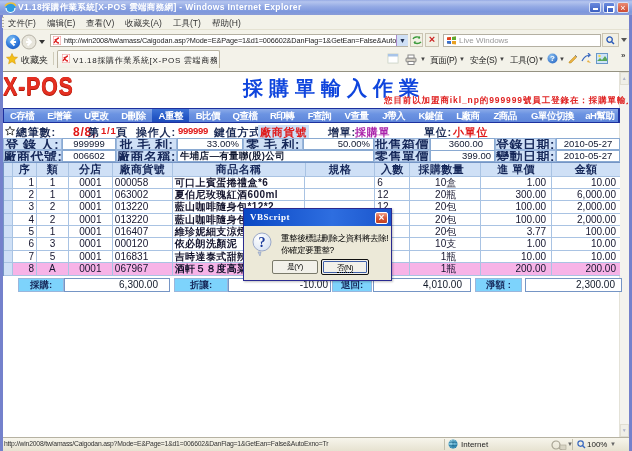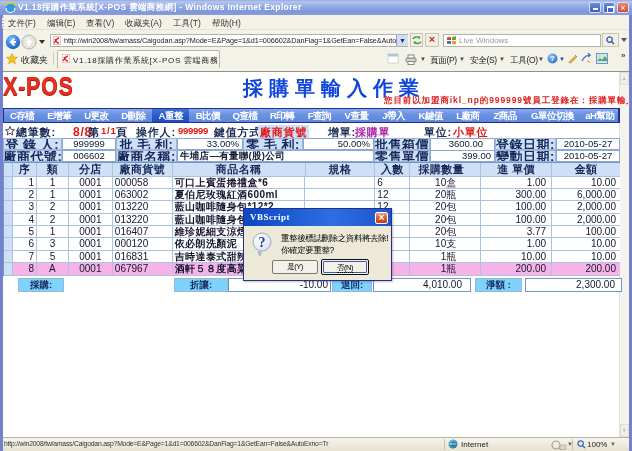--- a/index.html
+++ b/index.html
@@ -252,20 +252,21 @@
         <div class="tc c5">酒軒５８度高粱酒</div>
         <div class="tc c6"></div>
         <div class="tc c7">6</div>
         <div class="tc c8">1瓶</div>
         <div class="tc c9">200.00</div>
         <div class="tc ca">200.00</div>
       </div>
  </div>
 
  <div class="abs tlab" style="left:18px;width:46px">採購:</div>
+ <div class="abs tval" style="left:64px;width:106px;padding-right:11px">6,300.00</div>
  <div class="abs tlab" style="left:174px;width:54px">折讓:</div>
  <div class="abs tval" style="left:228px;width:103px;padding-right:2px">-10.00</div>
  <div class="abs tlab" style="left:332px;width:40px">退回:</div>
  <div class="abs tval" style="left:373px;width:98px;padding-right:8px">4,010.00</div>
  <div class="abs tlab" style="left:475px;width:47px">淨額 :</div>
  <div class="abs tval" style="left:525px;width:97px;padding-right:6px">2,300.00</div>
 
  <div class="abs" style="left:2px;top:17px;width:2px;height:11px;background:repeating-linear-gradient(180deg,#b8b4a4 0 1px,#f3f2e9 1px 3px)"></div>
  <span class="abs menuitem" style="left:8px">文件(F)</span>
  <span class="abs menuitem" style="left:47px">编辑(E)</span>

